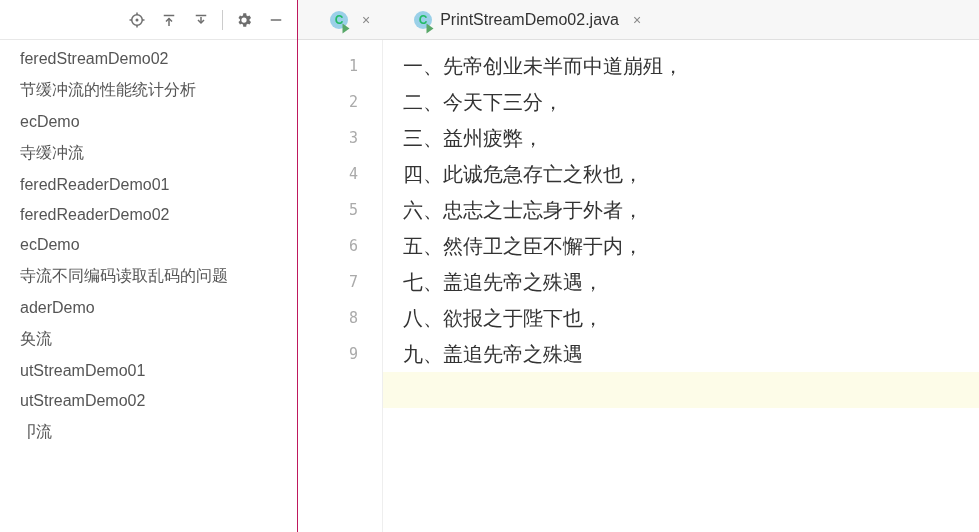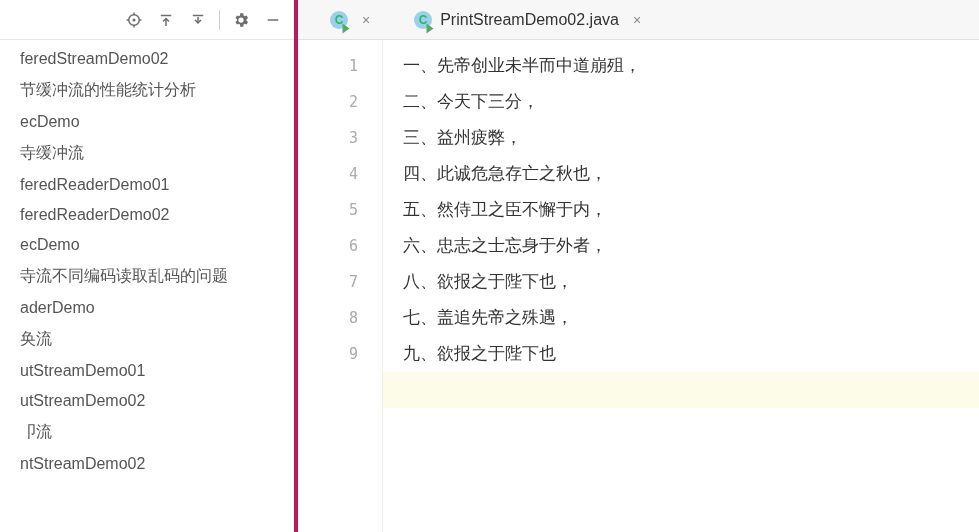--- a/index.html
+++ b/index.html
@@ -9,21 +9,21 @@
       color: #333;
       background: #fff;
       width: 979px;
       height: 532px;
       overflow: hidden;
       display: flex;
     }
     .sidebar {
       width: 298px;
       background: #fff;
-      border-right: 4px solid #be185d;
+      border-right: 1px solid #be185d;
       display: flex;
       flex-direction: column;
     }
     .sidebar-toolbar {
       height: 40px;
       display: flex;
       align-items: center;
       justify-content: flex-end;
       gap: 10px;
       padding: 0 10px;
@@ -121,21 +121,21 @@
     }
     .code {
       flex: 1;
       padding-top: 8px;
       background: #fff;
     }
     .code-line {
       height: 36px;
       line-height: 36px;
       padding-left: 20px;
-      font-size: 17px;
+      font-size: 20px;
       color: #333;
       font-family: "Microsoft YaHei","PingFang SC",sans-serif;
     }
     .code-line.empty-active {
       background: #fdfce8;
     }
   </style>
 </head>
 <body>
 
@@ -184,21 +184,20 @@
       <div class="tree-item">寺缓冲流</div>
       <div class="tree-item">feredReaderDemo01</div>
       <div class="tree-item">feredReaderDemo02</div>
       <div class="tree-item">ecDemo</div>
       <div class="tree-item">寺流不同编码读取乱码的问题</div>
       <div class="tree-item">aderDemo</div>
       <div class="tree-item">奂流</div>
       <div class="tree-item">utStreamDemo01</div>
       <div class="tree-item">utStreamDemo02</div>
       <div class="tree-item">卩流</div>
-      <div class="tree-item">ntStreamDemo02</div>
     </div>
 </div>
 
 <div class="main">
   <div class="tabbar" id="tabbar">
       <div class="tab">
         <span class="fileicon" style="background: rgb(154, 208, 232); position: relative;">
           <span style="color:#2b6;font-weight:bold;">C</span>
           <span style="position:absolute;right:-3px;bottom:-3px;width:0;height:0;border-left:5px solid transparent;border-right:5px solid transparent;border-top:0;border-bottom:7px solid #59a869;transform:rotate(90deg);"></span>
         </span>
@@ -223,21 +222,21 @@
         <div class="gut-line">6</div>
         <div class="gut-line">7</div>
         <div class="gut-line">8</div>
         <div class="gut-line">9</div>
       </div>
     <div class="code" id="code">
         <div class="code-line">一、先帝创业未半而中道崩殂，</div>
         <div class="code-line">二、今天下三分，</div>
         <div class="code-line">三、益州疲弊，</div>
         <div class="code-line">四、此诚危急存亡之秋也，</div>
+        <div class="code-line">六、忠志之士忘身于外者，</div>
         <div class="code-line">五、然侍卫之臣不懈于内，</div>
-        <div class="code-line">六、忠志之士忘身于外者，</div>
+        <div class="code-line">七、盖追先帝之殊遇，</div>
         <div class="code-line">八、欲报之于陛下也，</div>
-        <div class="code-line">七、盖追先帝之殊遇，</div>
-        <div class="code-line">九、欲报之于陛下也</div>
+        <div class="code-line">九、盖追先帝之殊遇</div>
         <div class="code-line empty-active"></div>
       </div>
   </div>
 </div>
 
 </body></html>

